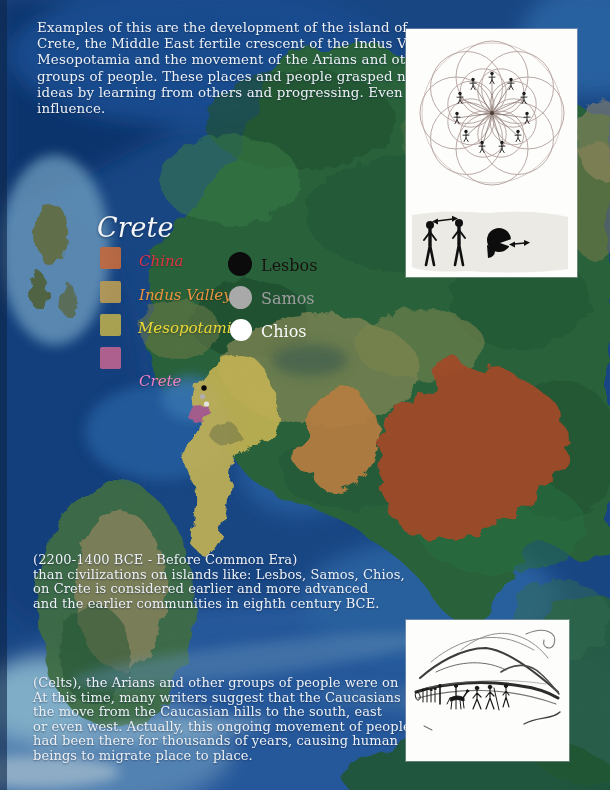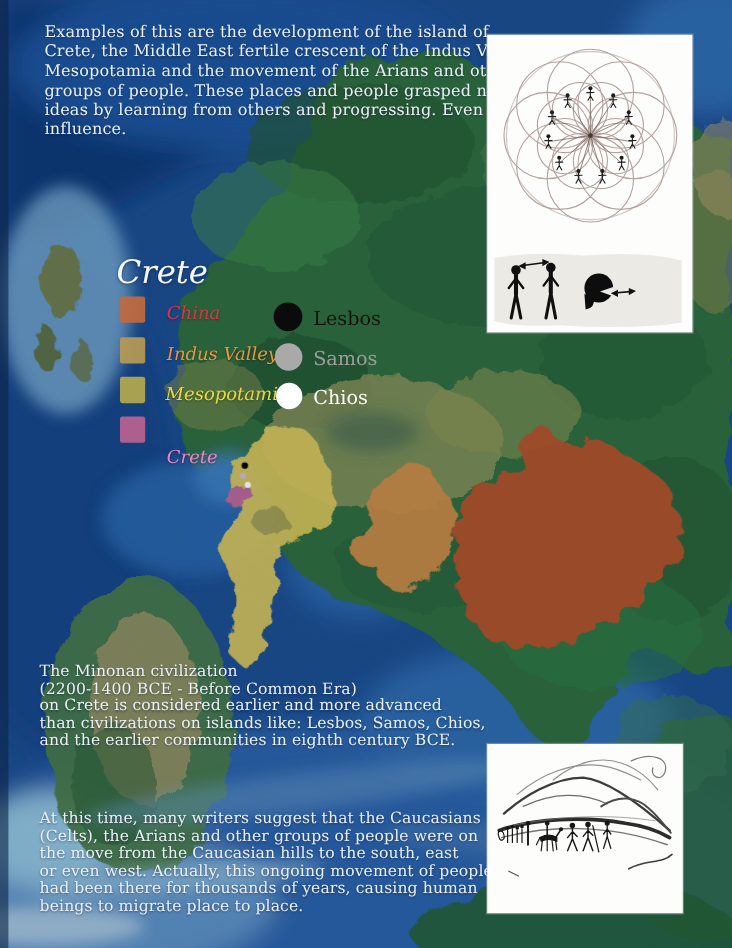--- a/index.html
+++ b/index.html
@@ -173,30 +173,29 @@
   <div class="isl-marker" style="left: 228px; top: 252px; width: 24px; height: 24px; background: rgb(11, 11, 11);"></div>
   <div class="isl-label" style="left: 261px; top: 256px; color: rgb(22, 19, 15);">Lesbos</div>
 
   <div class="isl-marker" style="left: 229px; top: 286px; width: 23px; height: 23px; background: rgb(169, 169, 169);"></div>
   <div class="isl-label" style="left: 261px; top: 289px; color: rgb(157, 157, 157);">Samos</div>
 
   <div class="isl-marker" style="left: 230px; top: 319px; width: 22px; height: 22px; background: rgb(255, 255, 255);"></div>
   <div class="isl-label" style="left: 261px; top: 322px; color: rgb(251, 251, 251);">Chios</div>
 
   <div class="tblock minoan">
-    <div class="ln">The Minonan civilization</div>
     <div class="ln">(2200-1400 BCE - Before Common Era)</div>
+    <div class="ln">than civilizations on islands like: Lesbos, Samos, Chios,</div>
     <div class="ln">on Crete is considered earlier and more advanced</div>
-    <div class="ln">than civilizations on islands like: Lesbos, Samos, Chios,</div>
     <div class="ln">and the earlier communities in eighth century BCE.</div>
   </div>
 
   <div class="tblock migration">
+    <div class="ln">(Celts), the Arians and other groups of people were on</div>
     <div class="ln">At this time, many writers suggest that the Caucasians</div>
-    <div class="ln">(Celts), the Arians and other groups of people were on</div>
     <div class="ln">the move from the Caucasian hills to the south, east</div>
     <div class="ln">or even west. Actually, this ongoing movement of people</div>
     <div class="ln">had been there for thousands of years, causing human</div>
     <div class="ln">beings to migrate place to place.</div>
   </div>
 
   <div class="panel" style="left:406px;top:29px;width:171px;height:248px;">
     <svg width="171" height="248" viewBox="0 0 171 248">
       <defs>
         <g id="stickfig">

